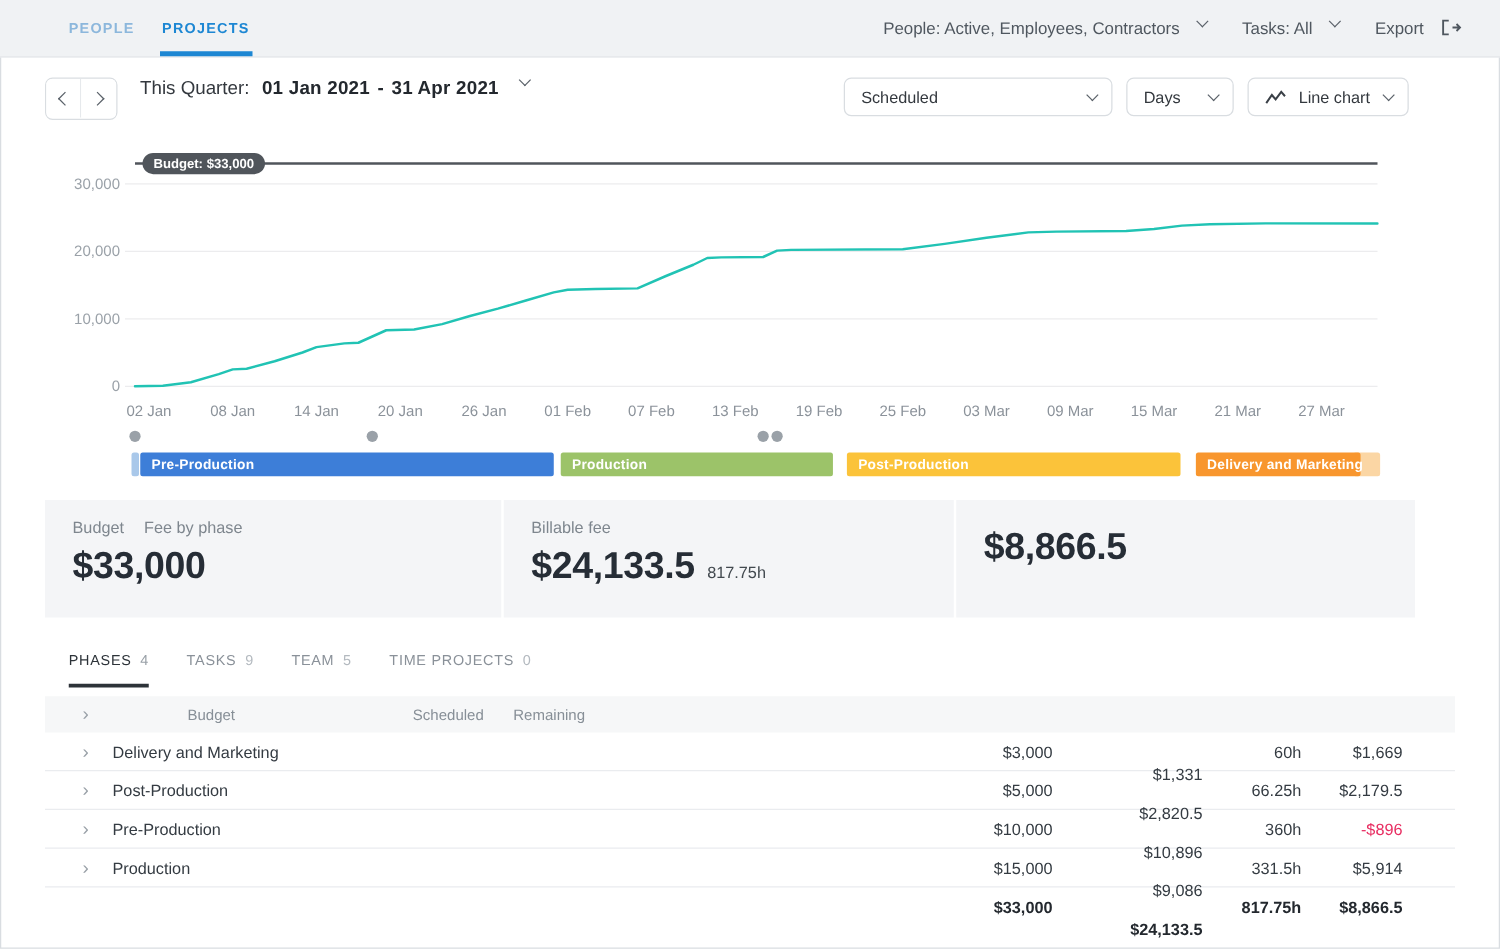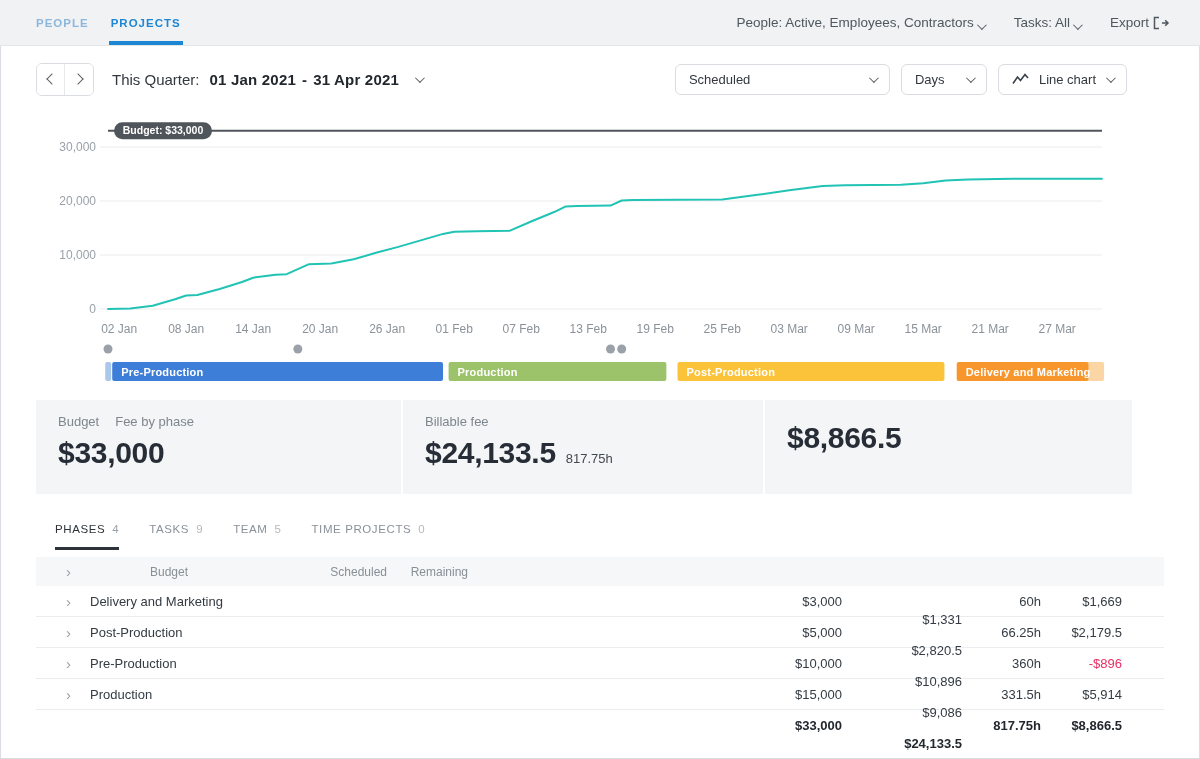--- a/index.html
+++ b/index.html
@@ -4,35 +4,35 @@
 <style>
   html,body{margin:0;padding:0;}
   body{
     width:1200px;height:759px;position:relative;overflow:hidden;
     background:#fff;font-family:"Liberation Sans",sans-serif;
     box-shadow:inset 0 0 0 1px #d9dde1;
   }
   
   .topbar{position:absolute;top:0;left:0;width:1200px;height:46px;background:#f0f2f4;
     border-bottom:1px solid #e3e6e9;display:flex;align-items:center;box-sizing:border-box;}
-  .nav-tabs{display:flex;height:100%;align-items:center;padding-left:36px;gap:22px;}
+  .nav-tabs{display:flex;height:100%;align-items:center;padding-left:55px;gap:22px;}
   .nav-tab{font-size:11.5px;font-weight:bold;letter-spacing:1px;color:#8cb7dc;height:100%;
     display:flex;align-items:center;position:relative;cursor:pointer;}
   .nav-tab.active{color:#1d87d3;}
   .nav-tab.active::after{content:"";position:absolute;left:-2px;right:-2px;bottom:0;height:4px;background:#1d87d3;}
   .nav-right{margin-left:auto;display:flex;align-items:center;gap:30px;padding-right:30px;
     font-size:13.5px;color:#4f575f;}
-  .filter{display:flex;align-items:flex-end;gap:3px;cursor:pointer;}
+  .filter{display:flex;align-items:flex-start;gap:13px;cursor:pointer;}
   
   .chv{display:inline-block;width:6px;height:6px;border-right:1.6px solid #5a6169;border-bottom:1.6px solid #5a6169;}
   .chv.down{transform:rotate(45deg) translateY(-2px);}
   .chv.left{transform:rotate(135deg);width:7px;height:7px;margin-left:3px;}
   .chv.right{transform:rotate(-45deg);width:7px;height:7px;margin-right:3px;}
   
-  .toolbar{position:absolute;top:62px;left:36px;right:36px;height:34px;display:flex;align-items:center;}
+  .toolbar{position:absolute;top:62px;left:36px;right:36px;height:34px;display:flex;}
   .nav-btns{display:flex;border:1px solid #d9dde1;border-radius:6px;overflow:hidden;background:#fff;}
   .nav-btns button{width:28px;height:31px;background:#fff;border:none;display:flex;align-items:center;
     justify-content:center;cursor:pointer;padding:0;}
   .nav-btns button:first-child{border-right:1px solid #e6e9ec;}
   .range-label{margin-left:18px;font-size:15px;color:#33383e;}
   .range-value{margin-left:10px;font-size:15px;font-weight:bold;color:#23282e;letter-spacing:.2px;cursor:pointer;}
   .range-sep{margin:0 6px;}
   .range-chv{margin-left:16px;}
   .toolbar-right{margin-left:auto;display:flex;gap:11px;margin-right:37px;}
   .dd{height:31px;border:1px solid #d9dde1;border-radius:6px;background:#fff;display:flex;align-items:center;

